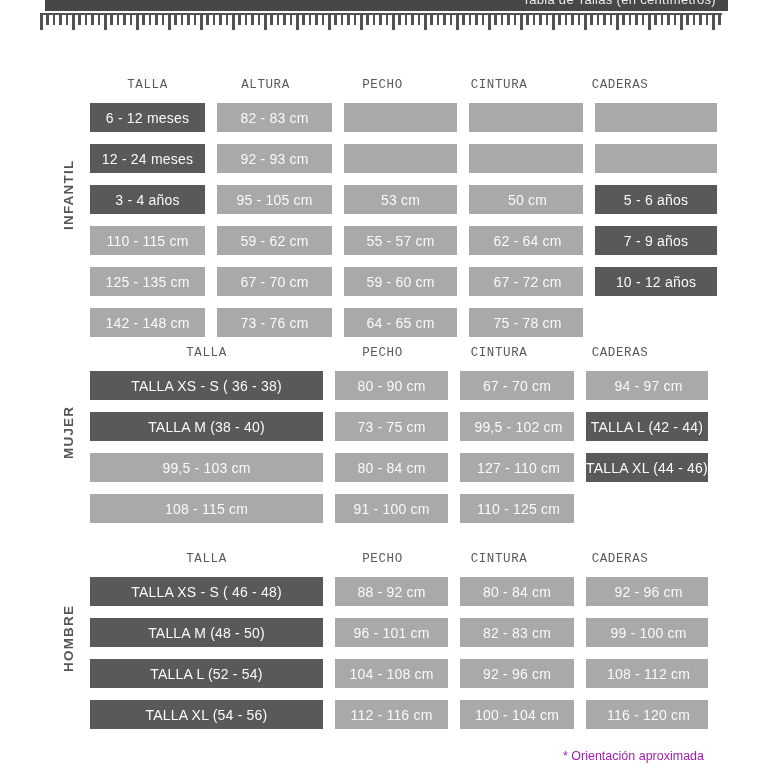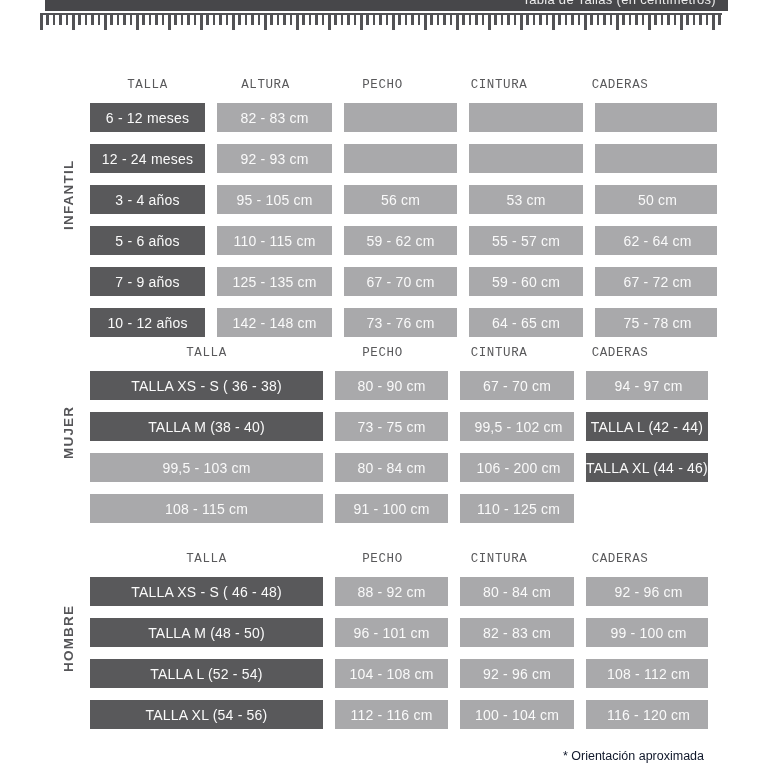--- a/index.html
+++ b/index.html
@@ -40,21 +40,21 @@
   .gap-left  { border-left:3px solid rgba(0,0,0,0); }
 
   .side-label { position:absolute; left:58px; width:22px;
                 writing-mode:vertical-rl; transform:rotate(180deg);
                 font-weight:bold; font-size:13.5px; line-height:22px;
                 letter-spacing:1.2px; color:#555558; text-align:center; }
   .lbl-infantil { top:103px; height:184px; }
   .lbl-mujer    { top:371px; height:122px; }
   .lbl-hombre   { top:577px; height:122px; }
 
-  .footnote { position:absolute; right:66px; top:749px; font-size:12.5px; color:#0f172a; }
+  .footnote { position:absolute; right:66px; top:749px; font-size:12.5px; color:#a21caf; }
 </style>
 </head>
 <body>
 
 <div class="canvas">
 
   <div class="titlebar">
     <span class="title">Tabla de Tallas (en centímetros)</span>
   </div>
   <div class="ruler"></div>
@@ -76,21 +76,20 @@
       <div class="cell gray gap-left"></div>
 
       <div class="cell dark">12 - 24 meses</div>
       <div class="cell gray">92 - 93 cm</div>
       <div class="cell gray"></div>
       <div class="cell gray"></div>
       <div class="cell gray gap-left"></div>
 
       <div class="cell dark">3 - 4 años</div>
       <div class="cell gray">95 - 105 cm</div>
-      <div class="cell gray">56 cm</div>
       <div class="cell gray">53 cm</div>
       <div class="cell gray gap-left">50 cm</div>
 
       <div class="cell dark">5 - 6 años</div>
       <div class="cell gray">110 - 115 cm</div>
       <div class="cell gray">59 - 62 cm</div>
       <div class="cell gray">55 - 57 cm</div>
       <div class="cell gray gap-left">62 - 64 cm</div>
 
       <div class="cell dark">7 - 9 años</div>
@@ -121,21 +120,21 @@
       <div class="cell gray">67 - 70 cm</div>
       <div class="cell gray gap-left">94 - 97 cm</div>
 
       <div class="cell dark">TALLA M (38 - 40)</div>
       <div class="cell gray">73 - 75 cm</div>
       <div class="cell gray gap-left">99,5 - 102 cm</div>
 
       <div class="cell dark">TALLA L (42 - 44)</div>
       <div class="cell gray">99,5 - 103 cm</div>
       <div class="cell gray">80 - 84 cm</div>
-      <div class="cell gray gap-left">106 - 200 cm</div>
+      <div class="cell gray gap-left">127 - 110 cm</div>
 
       <div class="cell dark">TALLA XL (44 - 46)</div>
       <div class="cell gray">108 - 115 cm</div>
       <div class="cell gray">91 - 100 cm</div>
       <div class="cell gray gap-left">110 - 125 cm</div>
     </div>
   </div>
 
   <div class="side-label lbl-hombre">HOMBRE</div>
   <div class="section sec-hombre">

